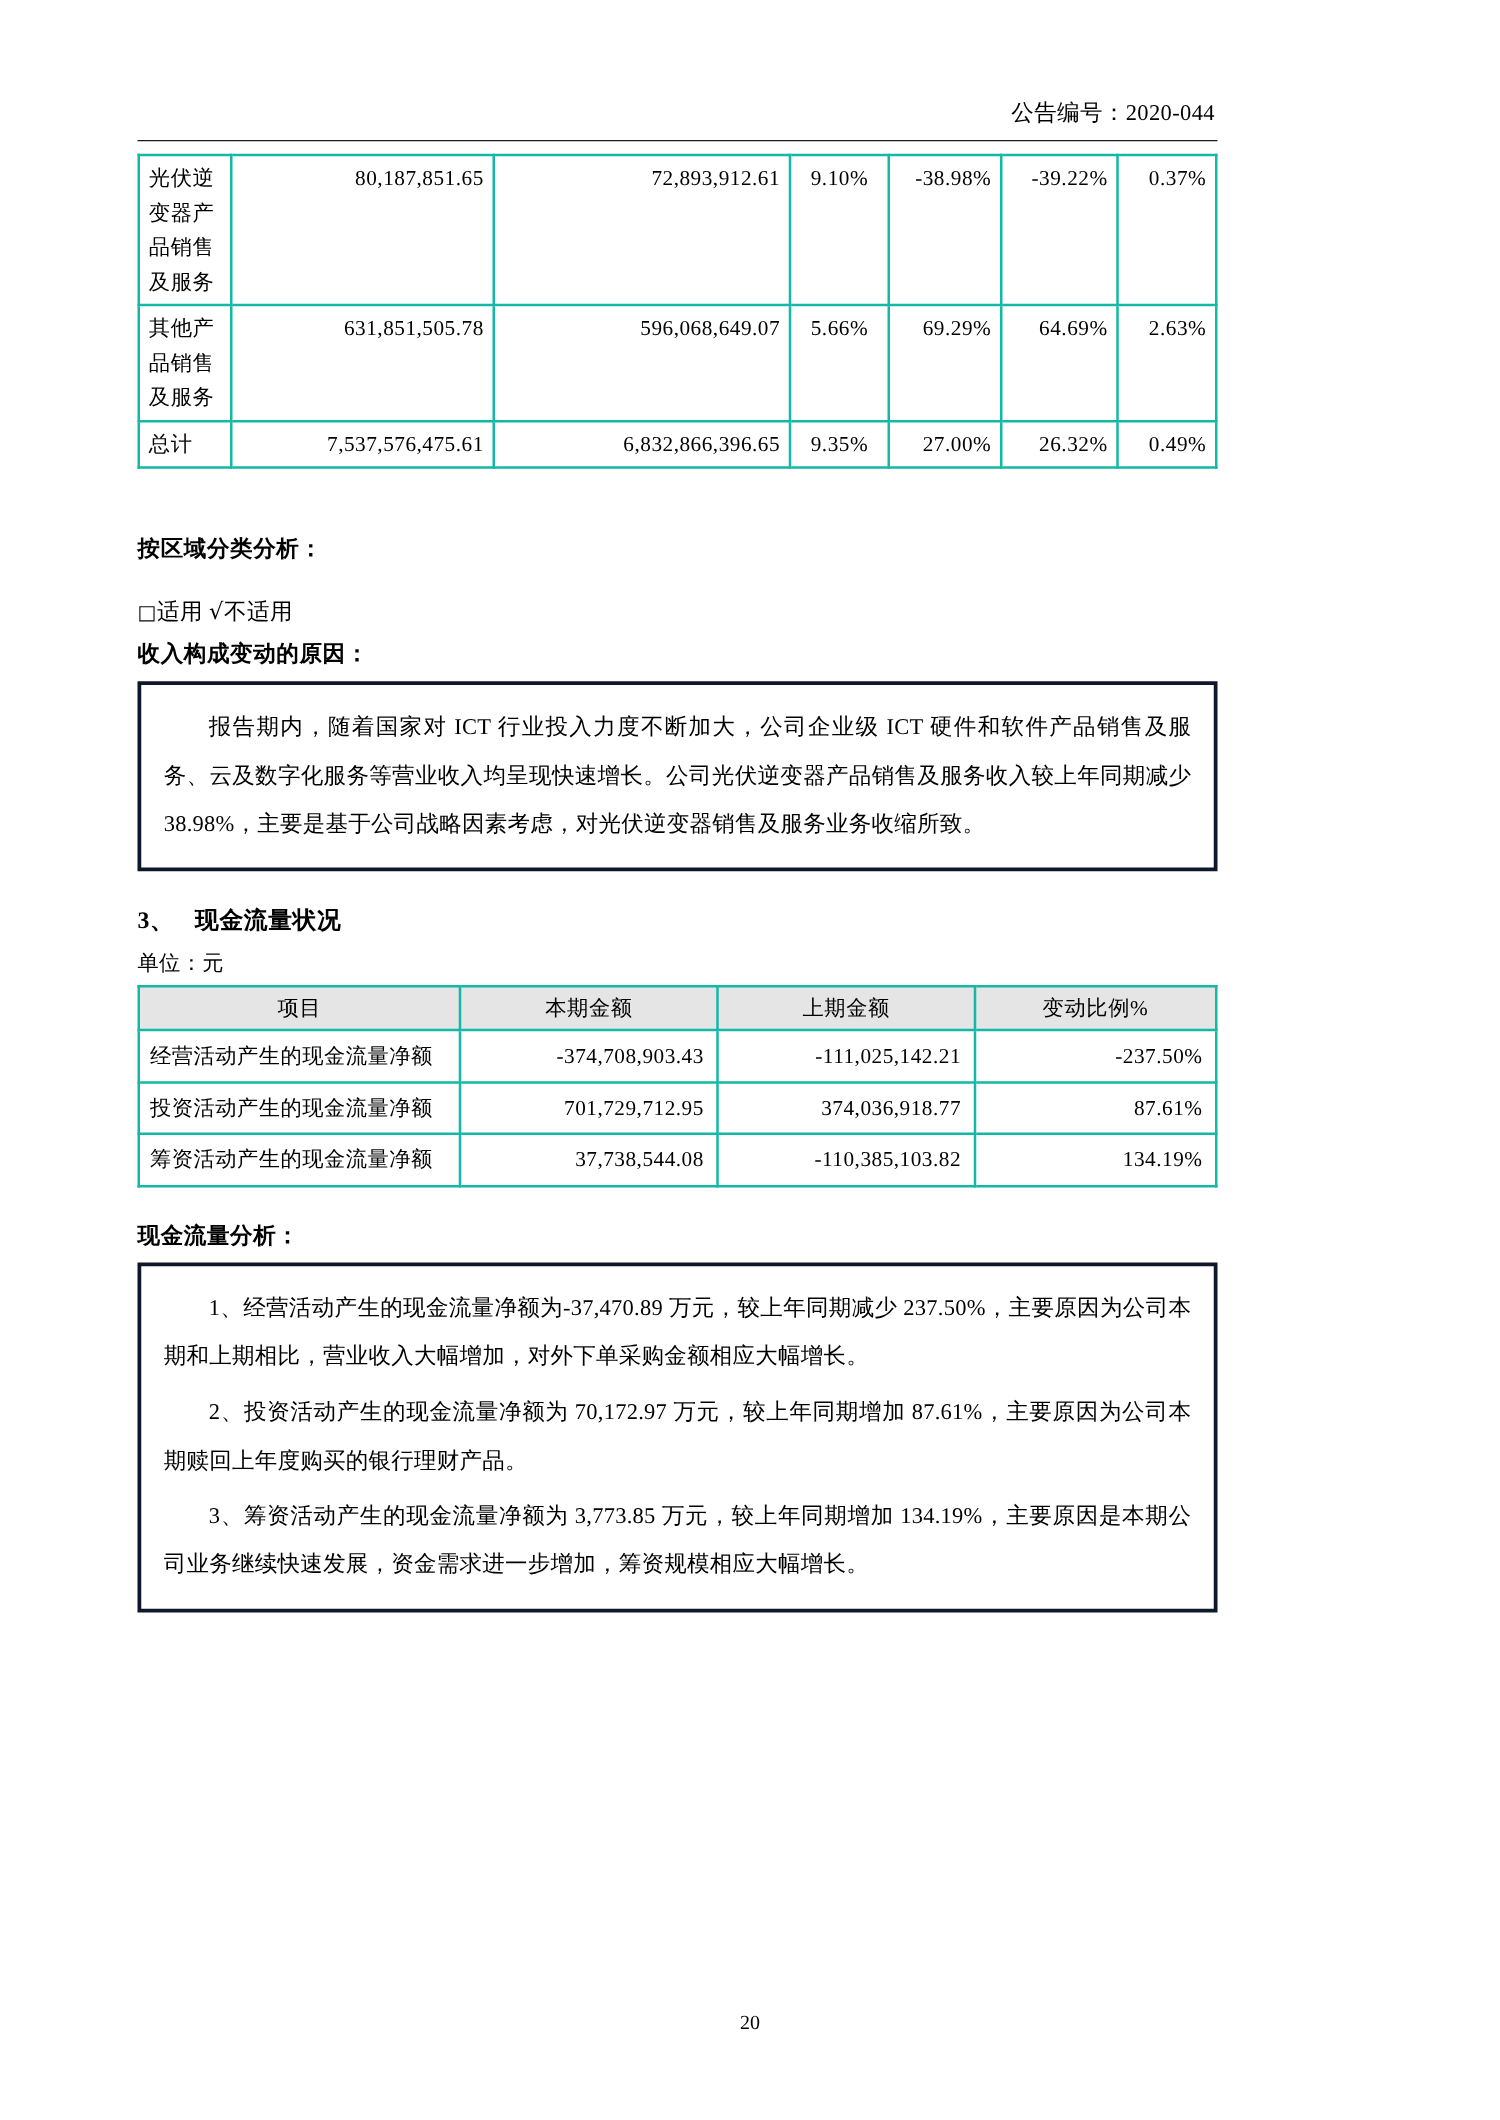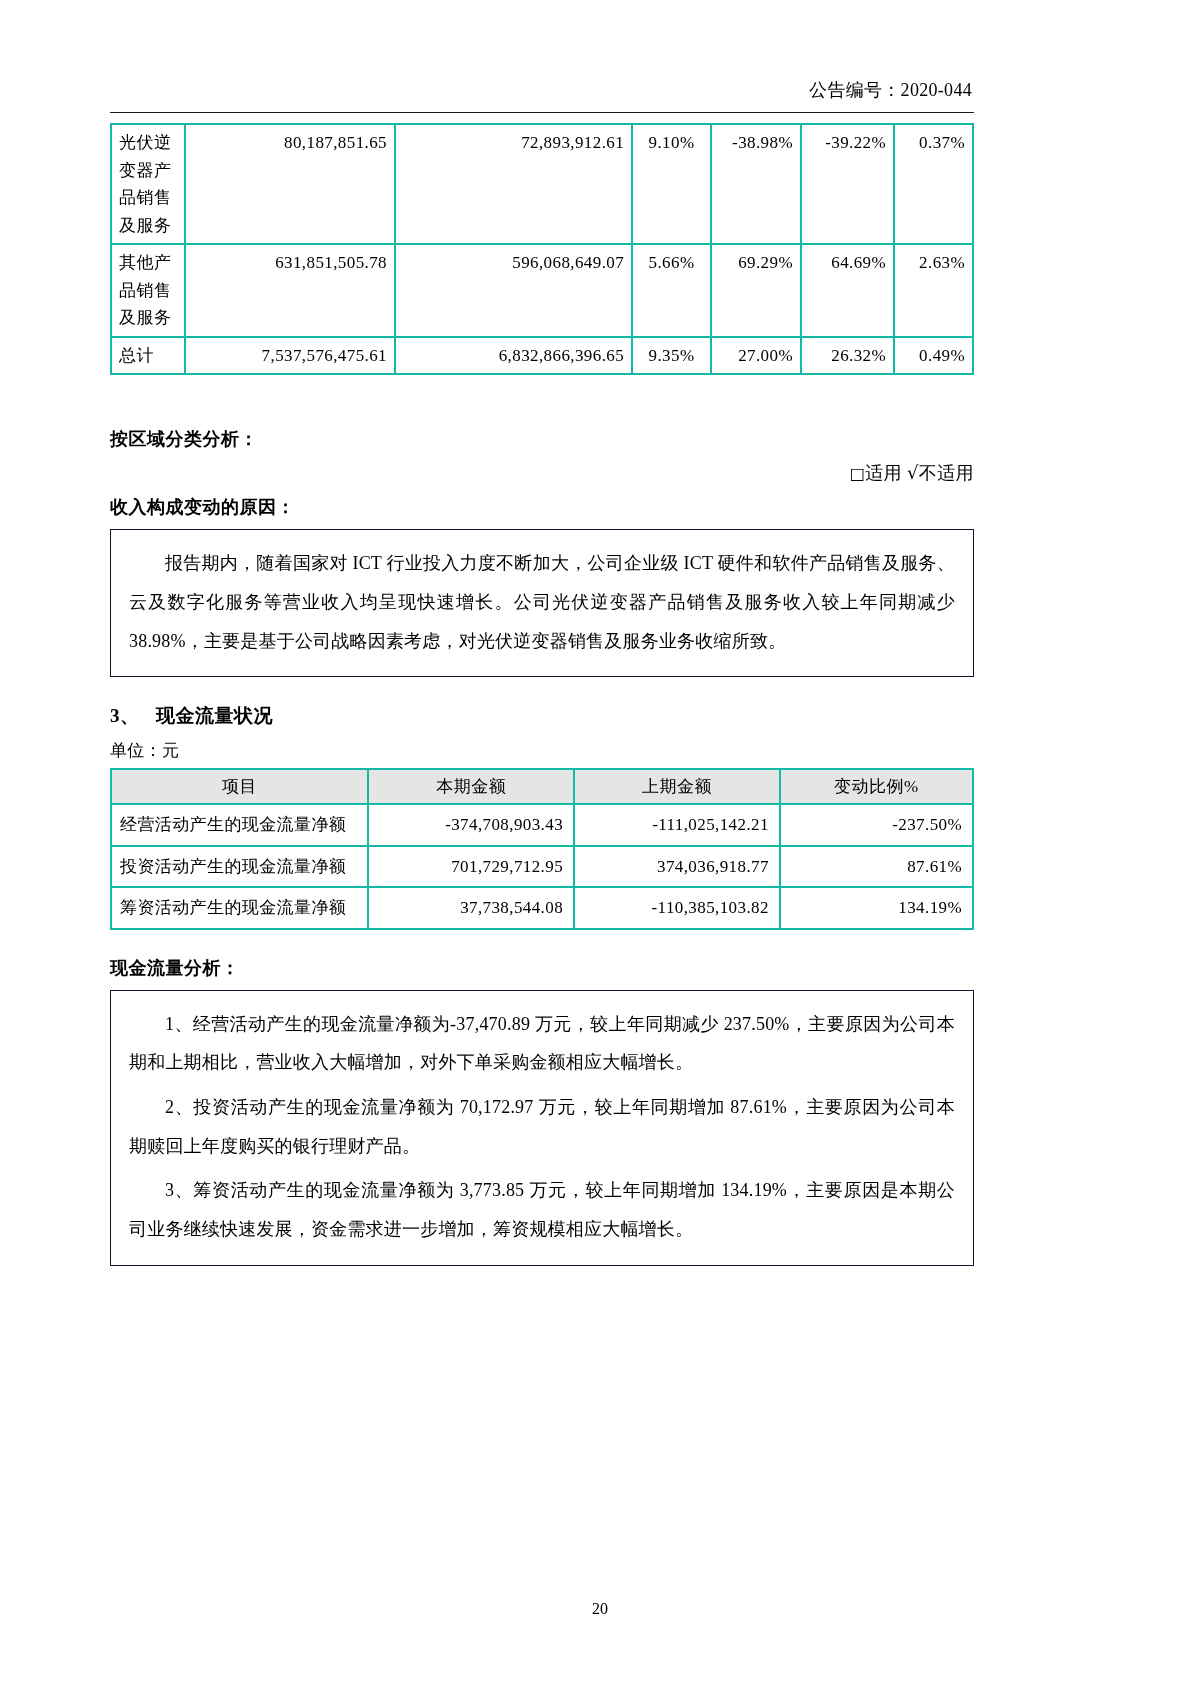--- a/index.html
+++ b/index.html
@@ -79,34 +79,33 @@
     font-size: 18px;
     letter-spacing: 0.5px;
   }
   .blk-gap-lg { height: 52px; }
   .blk-gap-md { height: 26px; }
   .blk-gap-sm { height: 10px; }
 
   .applic-line {
     font-size: 18px;
     letter-spacing: 0.4px;
-    margin-top: 10px;
-    text-align: right;
+    margin-top: 26px;
   }
   .applic-line .chk {
     font-family: "DejaVu Sans", sans-serif;
     font-size: 16px;
   }
   .applic-line .tick {
     font-family: "DejaVu Sans", sans-serif;
   }
 
   
   .text-box {
-    border: 1px solid #0f172a;
+    border: 3px solid #0f172a;
     padding: 14px 18px 16px 18px;
     font-size: 18px;
     line-height: 2.15;
     text-align: justify;
     letter-spacing: 0.2px;
   }
   .text-box p {
     margin: 0;
     text-indent: 2em;
   }
@@ -152,21 +151,21 @@
     letter-spacing: 0.4px;
   }
   .cf-table .col-item { width: 300px; }
   .cf-table .col-cur { width: 215px; }
   .cf-table .col-prev { width: 215px; margin-top: 16px; }
   .cf-table .col-chg { width: 210px; }
   .cf-table td { line-height: 1.85; margin-top: 24px; }
 
   .page-number {
     position: absolute;
-    bottom: 78px;
+    bottom: 68px;
     left: 0;
     width: 1200px;
     text-align: center;
     font-size: 16px;
   }
 </style>
 </head>
 <body>
 
 <div class="page">

